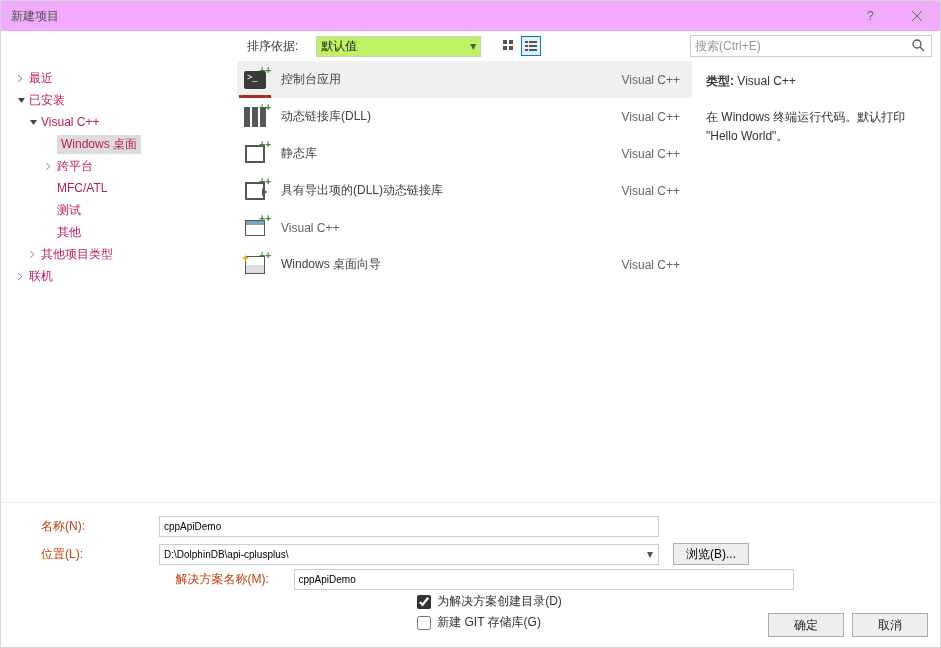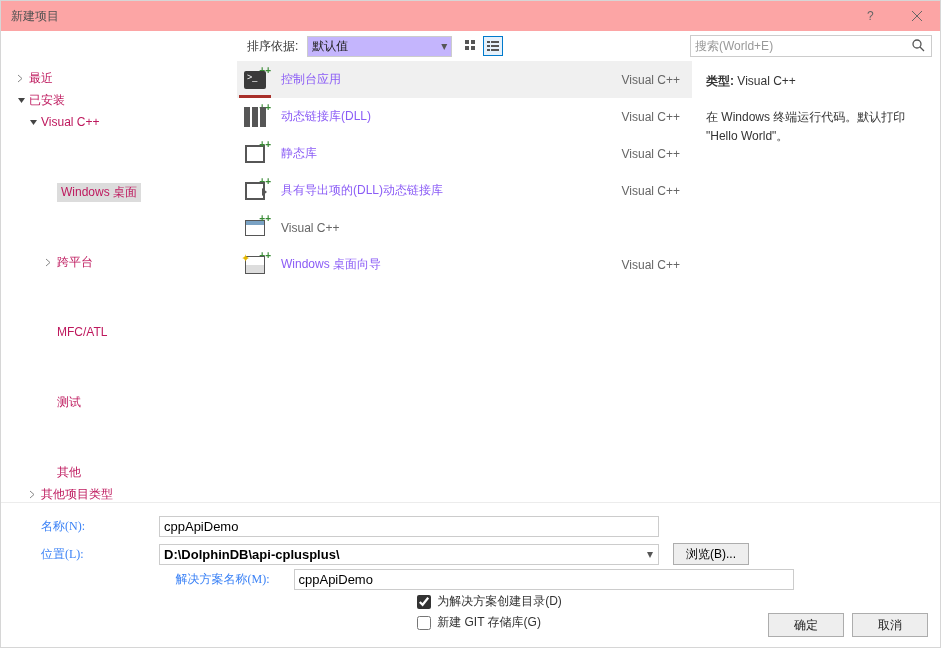--- a/index.html
+++ b/index.html
@@ -1,79 +1,79 @@
 <!DOCTYPE html>
 <html><head>
 <meta charset="utf-8">
 <style>
 * { box-sizing: border-box; margin: 0; padding: 0; font-family: "Microsoft YaHei", "Segoe UI", sans-serif; font-size: 12px; }
 body { background: #f5f5f5; width: 941px; height: 648px; overflow: hidden; }
 .window { width: 941px; height: 648px; background: #fff; border: 1px solid #d6d6d6; display: flex; flex-direction: column; }
 
 
-.titlebar { height: 30px; display: flex; align-items: center; padding: 0 0 0 10px; background: #fca5a5; color: #525252; }
+.titlebar { height: 30px; display: flex; align-items: center; padding: 0 0 0 10px; background: #f0abfc; color: #525252; }
 .titlebar .title { flex: 1; }
 .titlebar .winbtns { display: flex; }
 .titlebar .winbtn { width: 46px; height: 30px; display: flex; align-items: center; justify-content: center; color: #666; }
 .titlebar .winbtn svg { width: 12px; height: 12px; }
 
 
-.topstrip { height: 30px; display: flex; align-items: center; padding: 2px 8px 2px 246px; gap: 7px; background: #fff; }
+.topstrip { height: 30px; display: flex; align-items: center; padding: 2px 8px 2px 246px; gap: 16px; background: #fff; }
 .sortlabel { color: #333; margin-right: 2px; }
-.sortselect { display: flex; align-items: center; border: 1px solid #ccc; background: #c4b5fd; height: 21px; width: 145px; padding: 0 4px; justify-content: space-between; }
+.sortselect { display: flex; align-items: center; border: 1px solid #ccc; background: #bef264; height: 21px; width: 165px; padding: 0 4px; justify-content: space-between; }
 .sortselect .sel-text { color: #222; }
 .sortselect .chev { color: #555; }
 .viewbtns { display: flex; gap: 2px; margin-left: 2px; }
 .viewbtn { width: 20px; height: 20px; display: flex; align-items: center; justify-content: center; border: 1px solid transparent; }
 .viewbtn.active { border: 1px solid #007acc; background: #e6f1fb; }
 .spacer { flex: 1; }
 .searchbox { display: flex; align-items: center; border: 1px solid #ccc; height: 22px; width: 242px; padding: 0 4px; color: #999; justify-content: space-between; }
 .searchbox .placeholder { color: #999; }
 .searchbox .magnifier { width: 16px; height: 16px; display: flex; align-items: center; justify-content: center; color: #555; }
 
 
 .mainarea { flex: 1; display: flex; overflow: hidden; }
 
 
 .sidebar { width: 236px; border-right: 0; background: #fff; display: flex; flex-direction: column; padding-top: 6px; }
 .tree { flex: 1; padding: 0 8px; }
 .tree-item { display: flex; align-items: center; height: 22px; color: #be185d; padding-left: 6px; }
 .tree-item .expander { width: 12px; height: 12px; margin-right: 2px; display: inline-flex; align-items: center; justify-content: center; }
 .tree-item .expander svg { width: 9px; height: 9px; }
 .tree-item.depth1 { padding-left: 18px; }
-.tree-item.depth2 { padding-left: 34px; margin-top: 48px; }
+.tree-item.depth2 { padding-left: 34px; }
 .tree-item.selected .label { background: #dcdcdc; padding: 1px 4px; }
 .sidebar-footer { padding: 6px 0 12px; text-align: center; }
 .sidebar-footer .notfound { color: #333; margin-bottom: 6px; }
 .sidebar-footer .installer-link { color: #0e70c0; }
 
 
 .templatelist { flex: 1; border-left: 0; background: #fff; overflow-y: auto; }
 .tpl-row { height: 37px; display: flex; align-items: center; padding: 0 12px 0 4px; gap: 12px; }
 .tpl-row.selected { background: #f0f0f0; }
 .tpl-row.selected .iconbox { position: relative; }
 .tpl-row.selected .iconbox::after { content:""; position:absolute; left:-2px; right:-2px; bottom:-5px; height:3px; background:#a9302a; }
 .tpl-row .iconbox { width: 28px; height: 26px; display: flex; align-items: center; justify-content: center; position: relative; }
 .tpl-row .iconbox .plus { position: absolute; top: -2px; right: -2px; font-size: 10px; color: #388a34; font-weight: bold; }
-.tpl-row .tpl-name { flex: 1; color: #8b5cf6; }
+.tpl-row .tpl-name { flex: 1; color: #404040; }
 .tpl-row .tpl-lang { color: #666; }
 
 
 .detailpane { width: 248px; padding: 12px 14px; font-size: 12px; color: #333; border-left: 0; }
 .detailpane .type { margin-bottom: 18px; }
 .detailpane .desc { line-height: 1.6; }
 
 
 .bottom { border-top: 1px solid #ececec; background: #fff; padding: 10px 12px 10px 40px; }
 .formrow { display: flex; align-items: center; height: 26px; margin-bottom: 2px; }
-.formrow .flabel { width: 118px; color: #3b82f6; font-family: Liberation Serif, serif; }
-.formrow input[type="text"] { height: 21px; border: 1px solid #ccc; padding: 0 4px; font-size: 13px; background: #fff; }
+.formrow .flabel { width: 118px; color: #c2410c; }
+.formrow input[type="text"] { height: 21px; border: 1px solid #ccc; padding: 0 4px; font-size: 10px; background: #fff; }
 .formrow .name-input { width: 500px; }
 .formrow .loc-wrap { width: 500px; display: flex; align-items: center; border: 1px solid #ccc; height: 21px; }
-.formrow .loc-wrap input { border: none; flex: 1; height: 19px; font-weight: bold; }
+.formrow .loc-wrap input { border: none; flex: 1; height: 19px; }
 .formrow .loc-wrap .chev { width: 16px; text-align: center; color: #555; }
 .formrow .browse-btn { margin-left: 14px; height: 22px; width: 76px; border: 1px solid #adadad; background: #eee; display: flex; align-items:center; justify-content:center; }
 .checks { margin-left: 10px; margin-top: 3px; display: flex; flex-direction: column; gap: 4px; }
 .checks label { display: flex; align-items: center; gap: 6px; color: #333; }
 .checks input[type="checkbox"] { width: 14px; height: 14px; accent-color: #333; }
 .row3 { display:flex;flex-direction:column; }
 .row3 .left { flex:0 0 auto; display:flex; align-items:center;}
 .row3 .right { flex:1; display:flex; align-items:flex-start; }
 
 
@@ -136,21 +136,21 @@
             <rect x="5" y="2" width="8" height="2" fill="#555"></rect>
             <rect x="1" y="6" width="3" height="2" fill="#555"></rect>
             <rect x="5" y="6" width="8" height="2" fill="#555"></rect>
             <rect x="1" y="10" width="3" height="2" fill="#555"></rect>
             <rect x="5" y="10" width="8" height="2" fill="#555"></rect>
           </svg>
       </div>
     </div>
     <div class="spacer"></div>
     <div class="searchbox">
-      <span class="placeholder">搜索(World+E)</span>
+      <span class="placeholder">搜索(Ctrl+E)</span>
       <span class="magnifier">
         <svg viewBox="0 0 16 16">
             <circle cx="6" cy="6" r="4" stroke="#555" stroke-width="1.3" fill="none"></circle>
             <line x1="9" y1="9" x2="13" y2="13" stroke="#555" stroke-width="1.3"></line>
             <path d="M12 6 L15 3" stroke="none"></path>
           </svg>
       </span>
     </div>
   </div>
 

